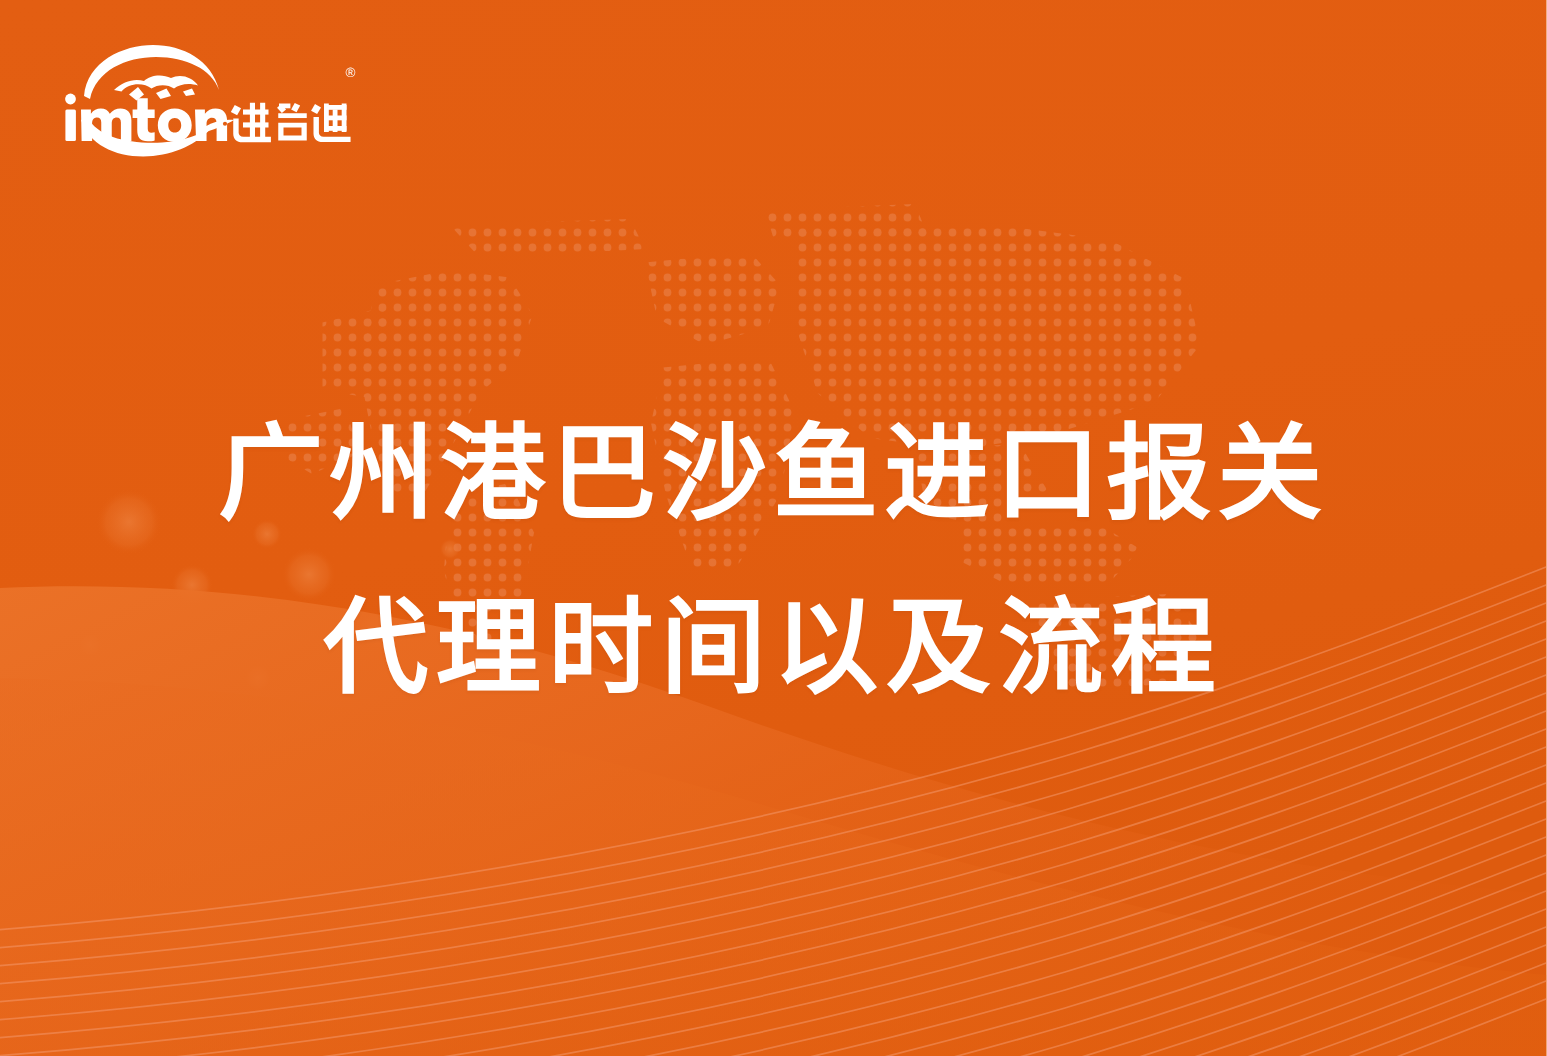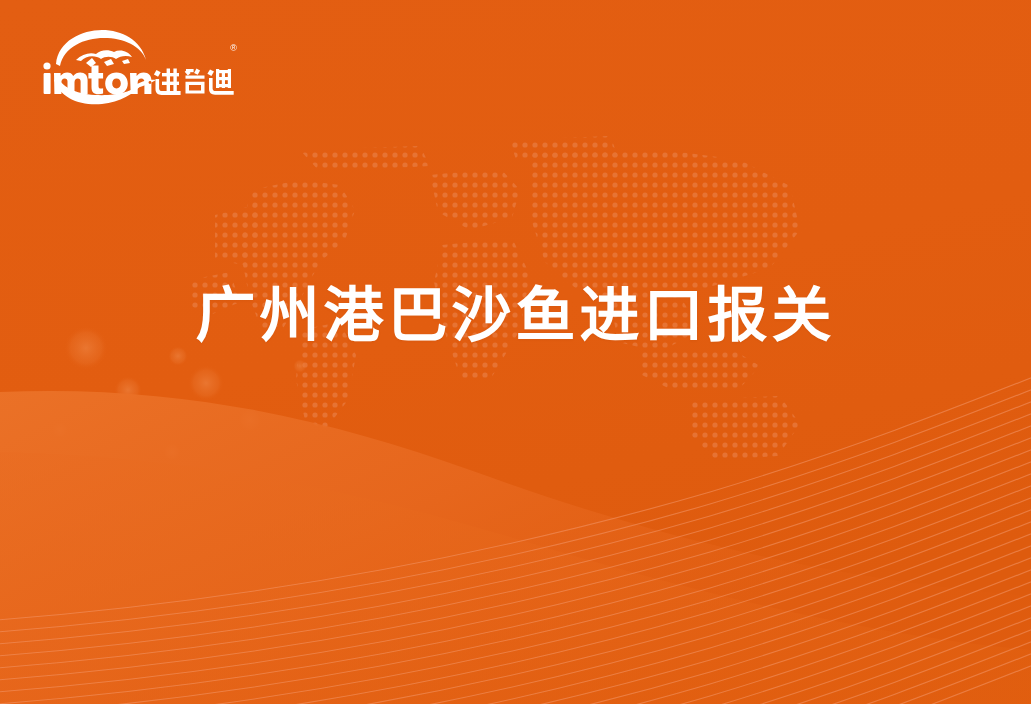--- a/index.html
+++ b/index.html
@@ -63,21 +63,21 @@
     position: absolute;
     left: 0;
     top: 258px;
     width: 1031px;
     z-index: 5;
     text-align: center;
   }
   .title-line {
     color: #ffffff;
     font-weight: bold;
-    font-size: 60px;
+    font-size: 70px;
     line-height: 116px;
     letter-spacing: 4px;
     white-space: nowrap;
     text-shadow: 0 1px 2px rgba(150,60,0,0.10);
   }
   .title-line.line-2 {
     letter-spacing: 5px;
   }
 </style>
 </head>
@@ -274,15 +274,16 @@
                  C 96,66 84,70 70,71 C 48,72 28,68 20,54 Z"></path>
         <path d="M96,62 C 102,58 110,55 118,56 C 113,59 106,62 99,64 Z"></path>
         <circle cx="112" cy="58.5" r="1.4" fill="#E35E12"></circle>
       </g>
     </svg>
     <span class="logo-reg">®</span>
   </div>
 
   <div class="title-block">
     <div class="title-line line-1">广州港巴沙鱼进口报关</div>
+    <div class="title-line line-2">代理时间以及流程</div>
   </div>
 
 </div>
 
 </body></html>

